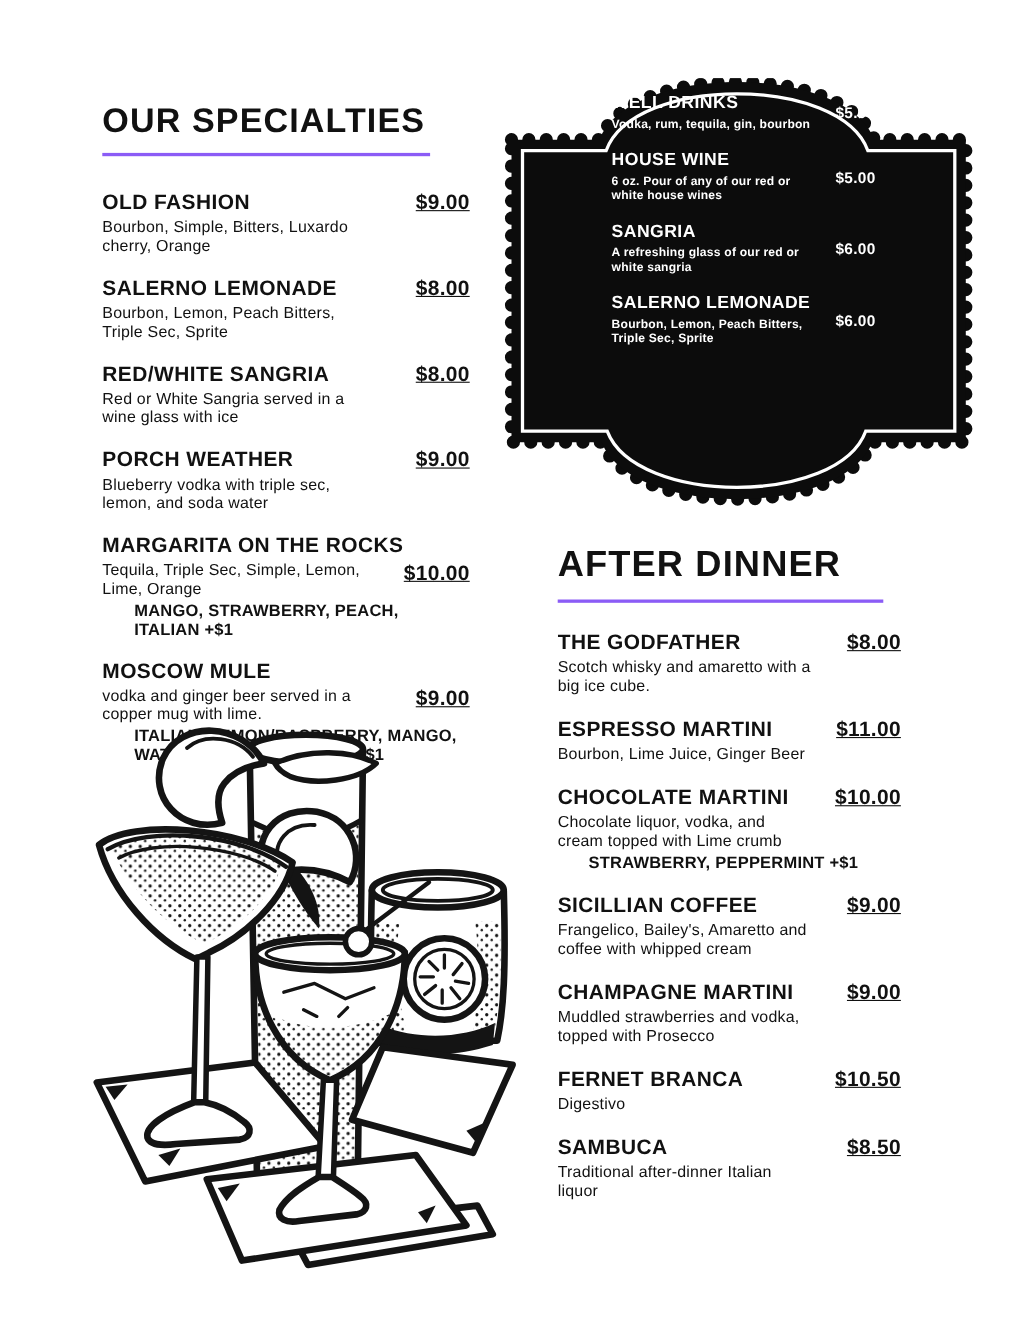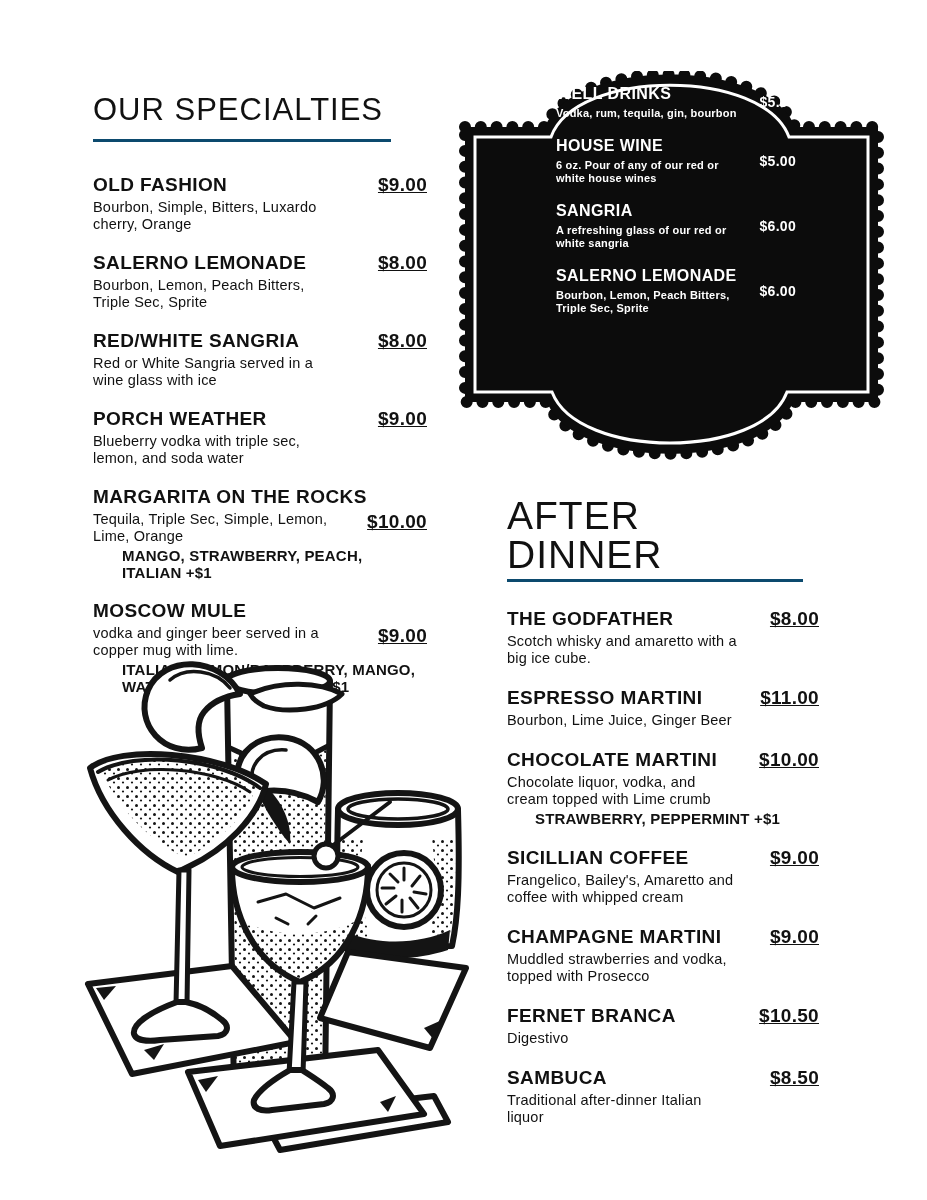--- a/index.html
+++ b/index.html
@@ -4,36 +4,36 @@
 <style>
   html,body{margin:0;padding:0;background:#fff;}
   body{
     position:relative;width:927px;height:1200px;overflow:hidden;
     font-family:"Liberation Sans",sans-serif;color:#111;
     -webkit-font-smoothing:antialiased;
   }
   
   .specialties{position:absolute;left:93px;top:94px;width:334px;}
   .sec-title{
-    font-size:31px;font-weight:normal;letter-spacing:1px;line-height:1;
-    margin:0;padding-bottom:14px;border-bottom:3px solid #0c4a6e;
+    font-size:31px;font-weight:bold;letter-spacing:1px;line-height:1;
+    margin:0;padding-bottom:14px;border-bottom:3px solid #8b5cf6;
   }
   .specialties .sec-title{width:298px;}
   .items{margin-top:32px;}
   .mi{margin-bottom:19px;}
   .mi-row{display:flex;justify-content:space-between;align-items:flex-start;}
   .mi-name{font-size:19px;font-weight:bold;letter-spacing:.4px;line-height:22px;}
   .mi-name.full{margin-bottom:3px;}
   .mi-price{font-size:19px;font-weight:bold;white-space:nowrap;letter-spacing:.3px;text-decoration:underline;}
   .mi-desc{font-size:14.5px;line-height:17px;letter-spacing:.2px;max-width:238px;margin-top:3px;}
   .mi-row .mi-desc{margin-top:0;}
   .mi-note{font-size:15px;font-weight:bold;line-height:17px;margin:2px 0 0 29px;max-width:300px;letter-spacing:.2px;}
   
   .after-dinner{position:absolute;left:507px;top:496px;width:312px;}
-  .after-dinner .sec-title{font-size:39px;width:296px;padding-bottom:5px;}
+  .after-dinner .sec-title{font-size:33px;width:296px;padding-bottom:16px;}
   .after-dinner .items{margin-top:26px;}
   .after-dinner .mi{margin-bottom:20px;}
   .after-dinner .mi-desc{max-width:230px;}
   .after-dinner .mi-note{margin-left:28px;}
   
   .badge{position:absolute;left:442px;top:55px;width:452px;height:412px;}
   .badge svg.frame{position:absolute;left:0;top:0;width:100%;height:100%;}
   .badge-content{position:absolute;left:0;top:0;width:100%;}
   .badge-title{
     margin-top:83px;text-align:center;color:#fff;font-size:24px;

